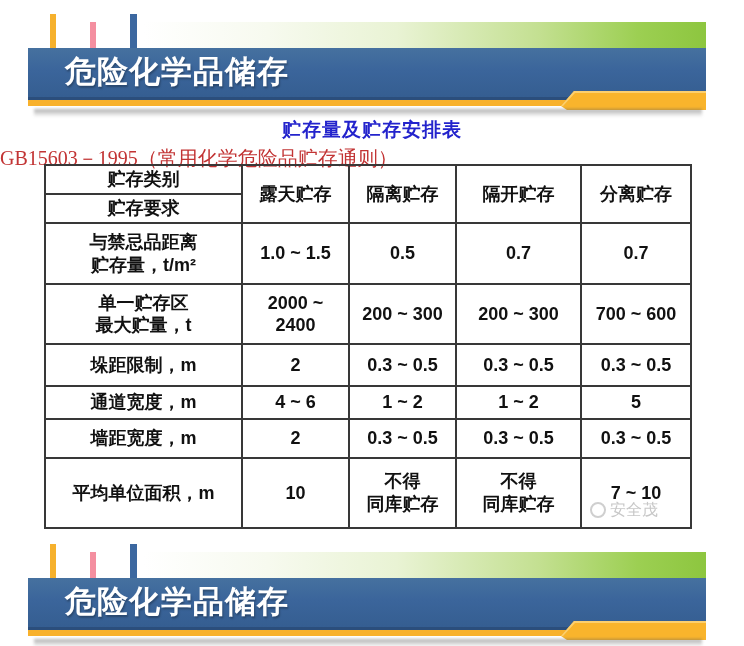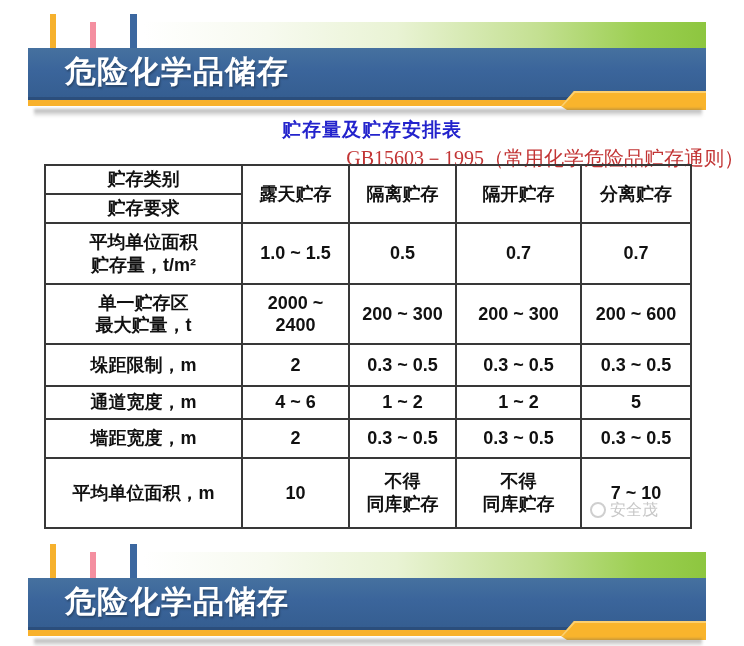--- a/index.html
+++ b/index.html
@@ -73,21 +73,21 @@
     text-align: center;
     font-size: 19px;
     font-weight: bold;
     color: #2323cc;
     letter-spacing: 1px;
   }
   .section-subtitle {
     position: absolute;
     top: 145px; left: 0;
     width: 744px;
-    text-align: right;
+    text-align: left;
     font-family: "Liberation Serif", serif;
     font-size: 20px;
     color: #c23434;
   }
 
   
   table.storage-table {
     position: absolute;
     left: 44px; top: 164px;
     width: 646px;
@@ -172,36 +172,36 @@
         <td rowspan="2">露天贮存</td>
         <td rowspan="2">隔离贮存</td>
         <td rowspan="2">隔开贮存</td>
         <td rowspan="2">分离贮存</td>
       </tr>
       <tr class="rh">
         <td>贮存要求</td>
       </tr>
 
       <tr class="r2">
-        <td>平均单位面积
+        <td>与禁忌品距离
 贮存量，t/m²</td>
         <td>1.0 ~ 1.5</td>
         <td>0.5</td>
         <td>0.7</td>
         <td>0.7</td>
       </tr>
 
       <tr class="r3">
         <td>单一贮存区
 最大贮量，t</td>
         <td>2000 ~
 2400</td>
         <td>200 ~ 300</td>
         <td>200 ~ 300</td>
-        <td>200 ~ 600</td>
+        <td>700 ~ 600</td>
       </tr>
 
       <tr class="r4">
         <td>垛距限制，m</td>
         <td>2</td>
         <td>0.3 ~ 0.5</td>
         <td>0.3 ~ 0.5</td>
         <td>0.3 ~ 0.5</td>
       </tr>
 

